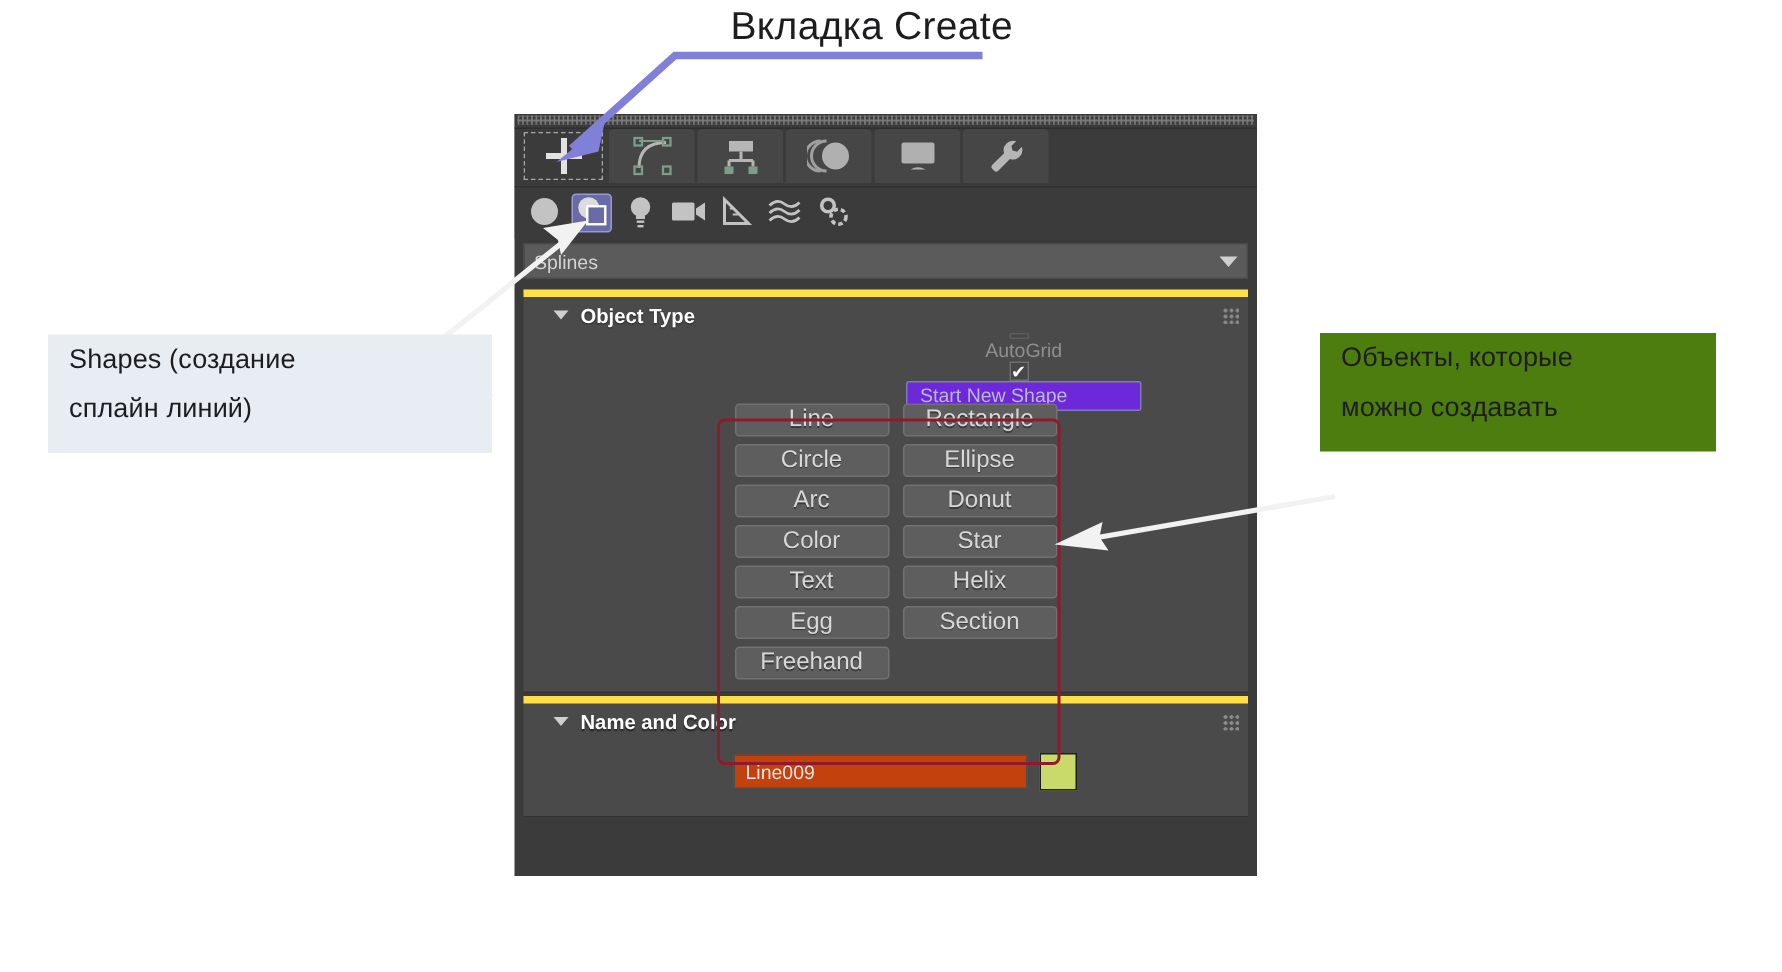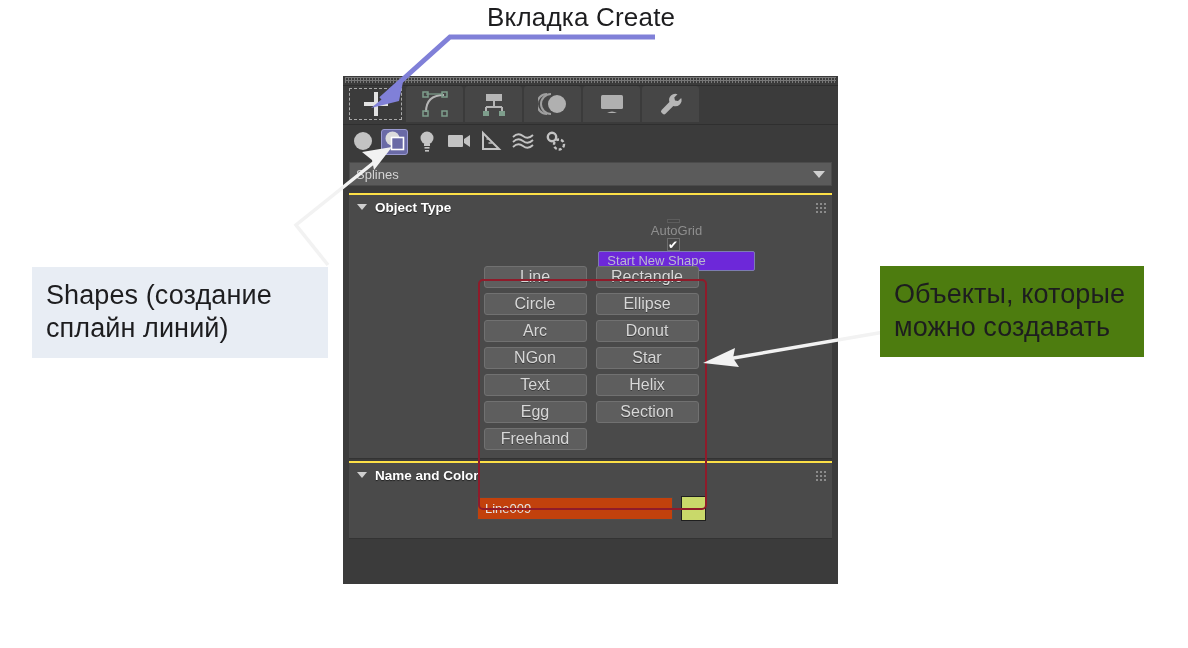--- a/index.html
+++ b/index.html
@@ -21,28 +21,27 @@
     left: 0; top: 0;
     width: 1188px; height: 648px;
     pointer-events: none;
     z-index: 40;
   }
 
   .callout {
     position: absolute;
     background: #e8edf4;
     color: #1d1d1f;
-    font-size: 27px;
+    font-size: 18px;
     line-height: 33px;
     letter-spacing: 0.1px;
-    padding: 12px 14px 13px 14px;
+    padding: 0 14px 13px 14px;
     box-sizing: border-box;
     z-index: 50;
     white-space: pre-line;
-    margin-top: 44px;
   }
   #callout-left  { left: 32px;  top: 223px; width: 296px; }
   #callout-right { left: 880px; top: 222px; width: 264px; }
 
   #title-create {
     position: absolute;
     left: 447px;
     top: 2px;
     font-size: 26px;
     color: #1d1d1f;
@@ -150,23 +149,24 @@
     width: 0; height: 0;
     border-left: 6px solid transparent;
     border-right: 6px solid transparent;
     border-top: 7px solid #d0d0d0;
   }
 
   
   .rollout {
     margin: 2px 6px 0 6px;
     background: #4a4a4a;
-    border-top: 2px solid #fde047;
+    border-top: 5px solid #fde047;
     border-bottom: 1px solid #333;
     padding-bottom: 8px;
+    padding-left: 12px;
   }
   .rollout-head {
     display: flex;
     align-items: center;
     height: 24px;
     padding: 0 6px 0 8px;
     color: #ffffff;
     font-size: 13.5px;
     font-weight: bold;
   }
@@ -463,21 +463,21 @@
       </div>
       <div class="obj-line">
         <div class="obj-btn">Circle</div>
         <div class="obj-btn">Ellipse</div>
       </div>
       <div class="obj-line">
         <div class="obj-btn">Arc</div>
         <div class="obj-btn">Donut</div>
       </div>
       <div class="obj-line">
-        <div class="obj-btn">NGon</div>
+        <div class="obj-btn">Color</div>
         <div class="obj-btn">Star</div>
       </div>
       <div class="obj-line">
         <div class="obj-btn">Text</div>
         <div class="obj-btn">Helix</div>
       </div>
       <div class="obj-line">
         <div class="obj-btn">Egg</div>
         <div class="obj-btn">Section</div>
       </div>

